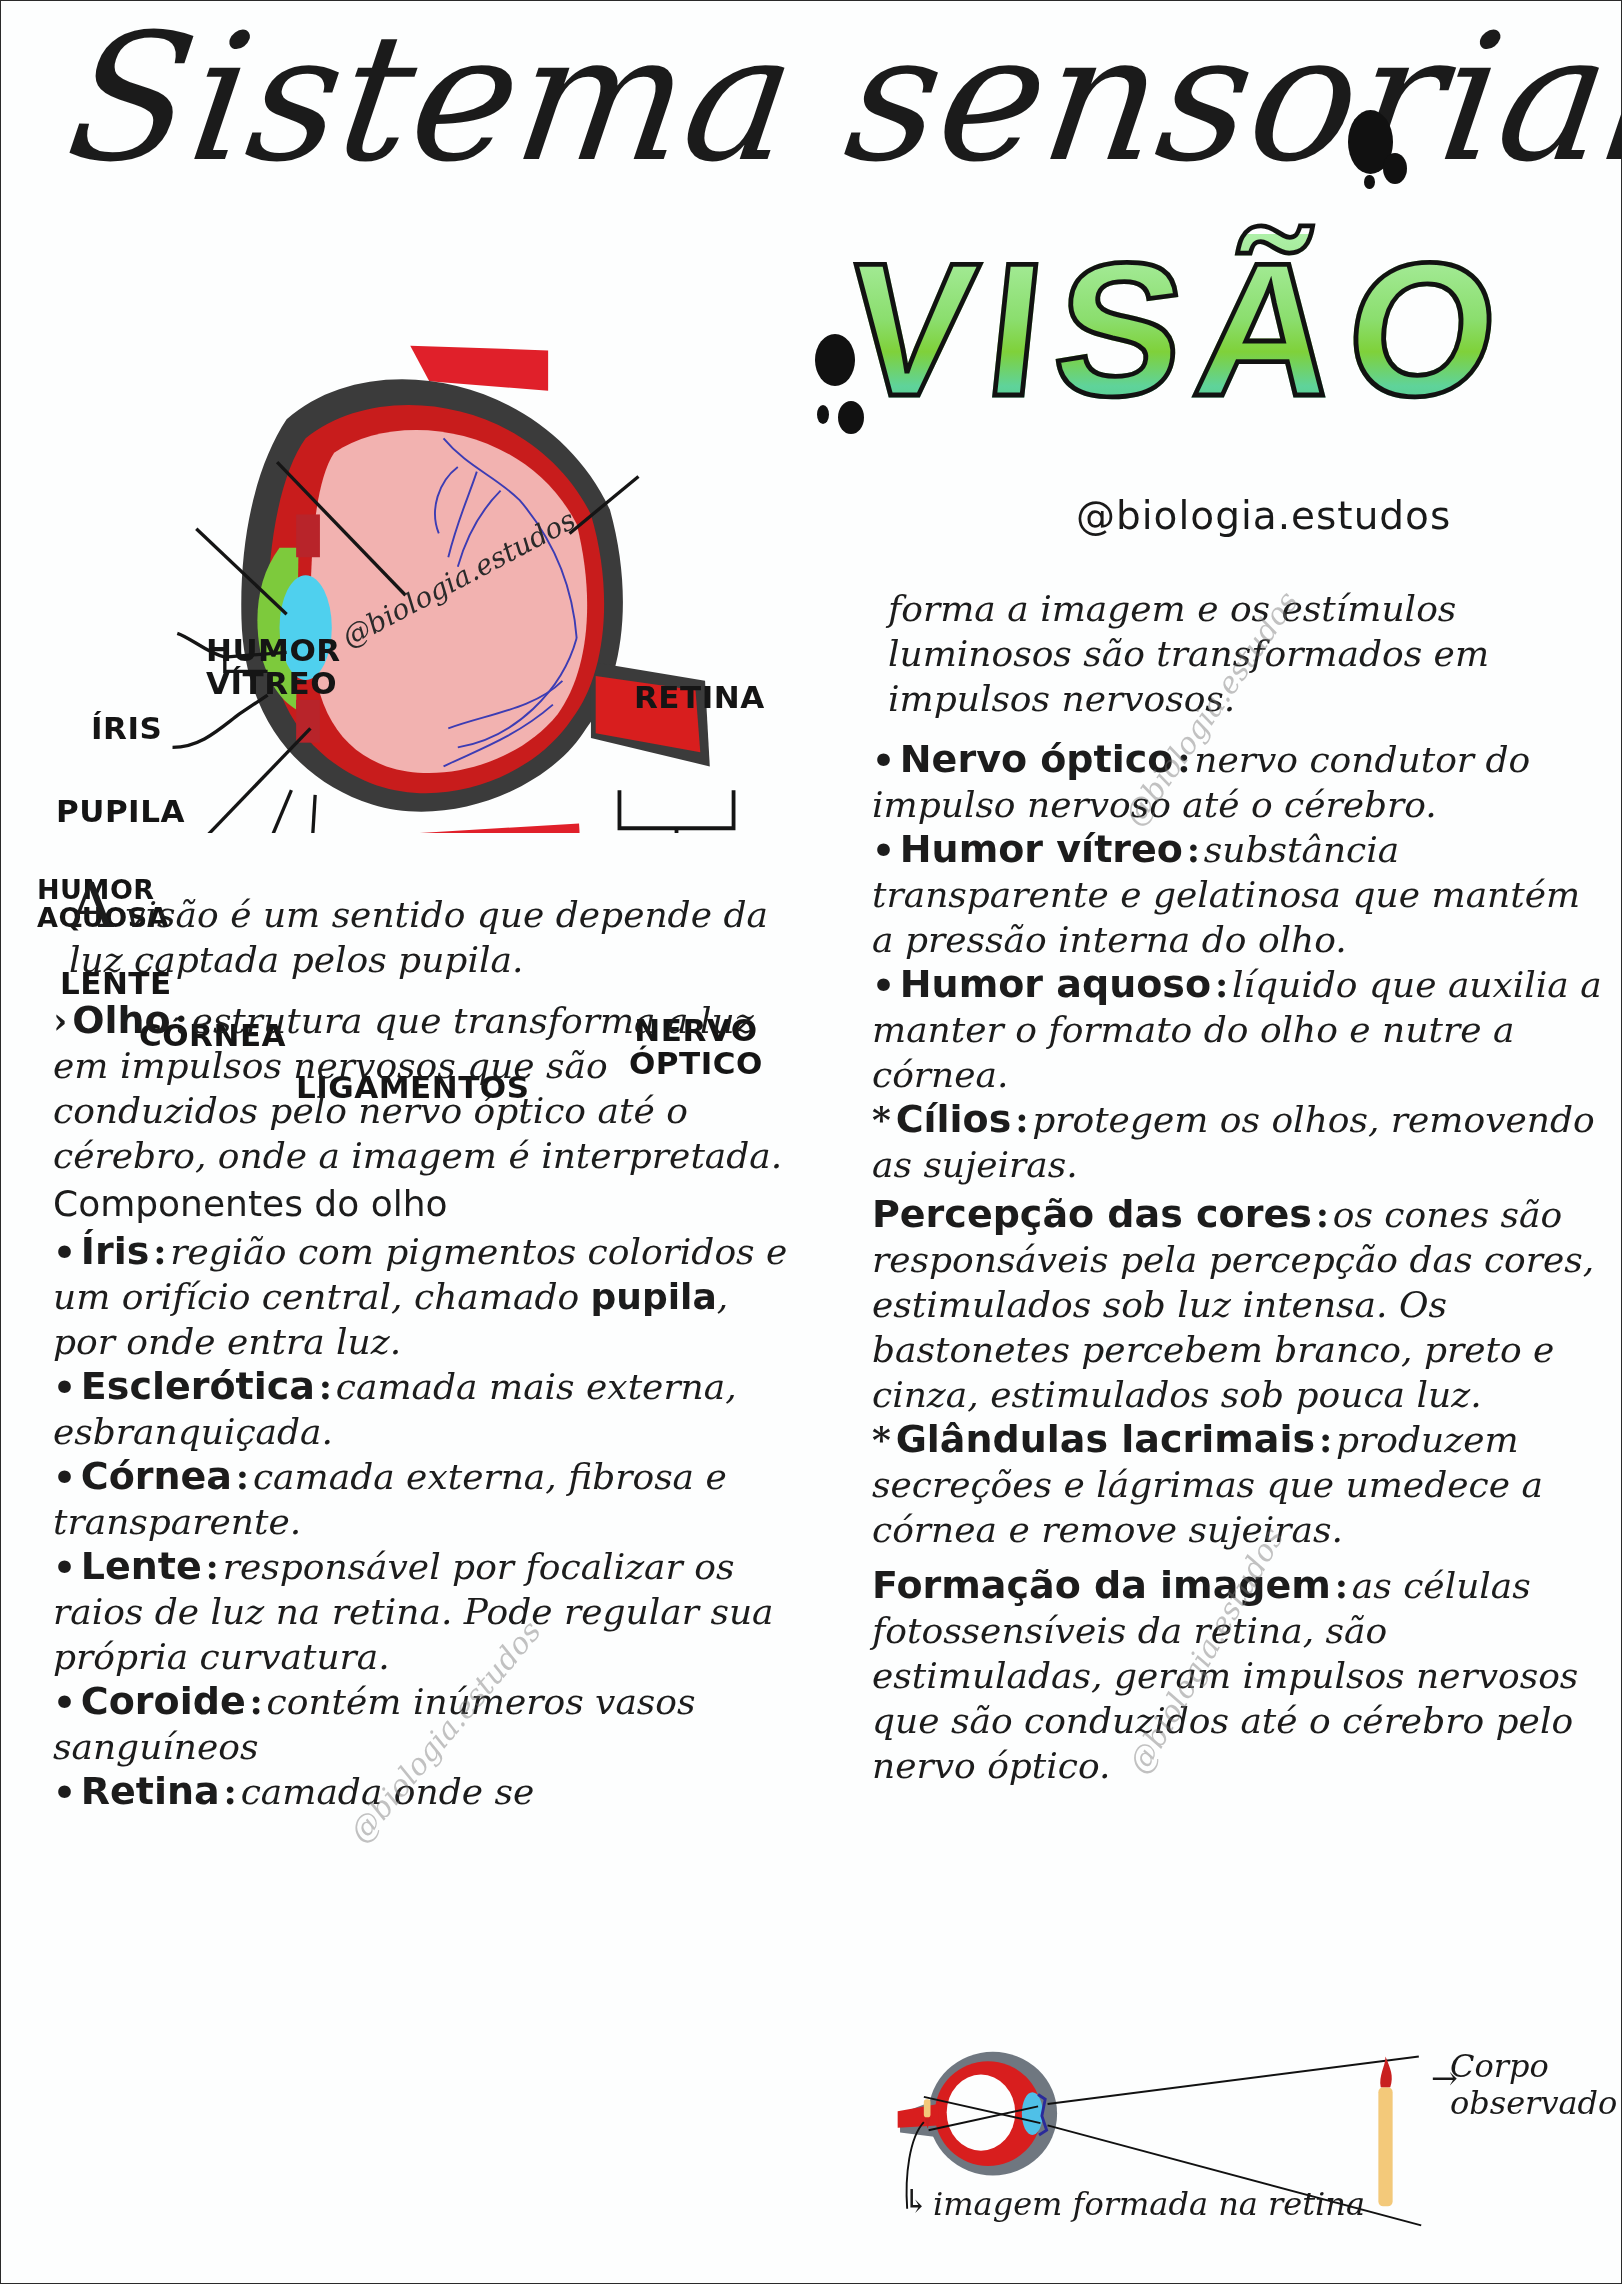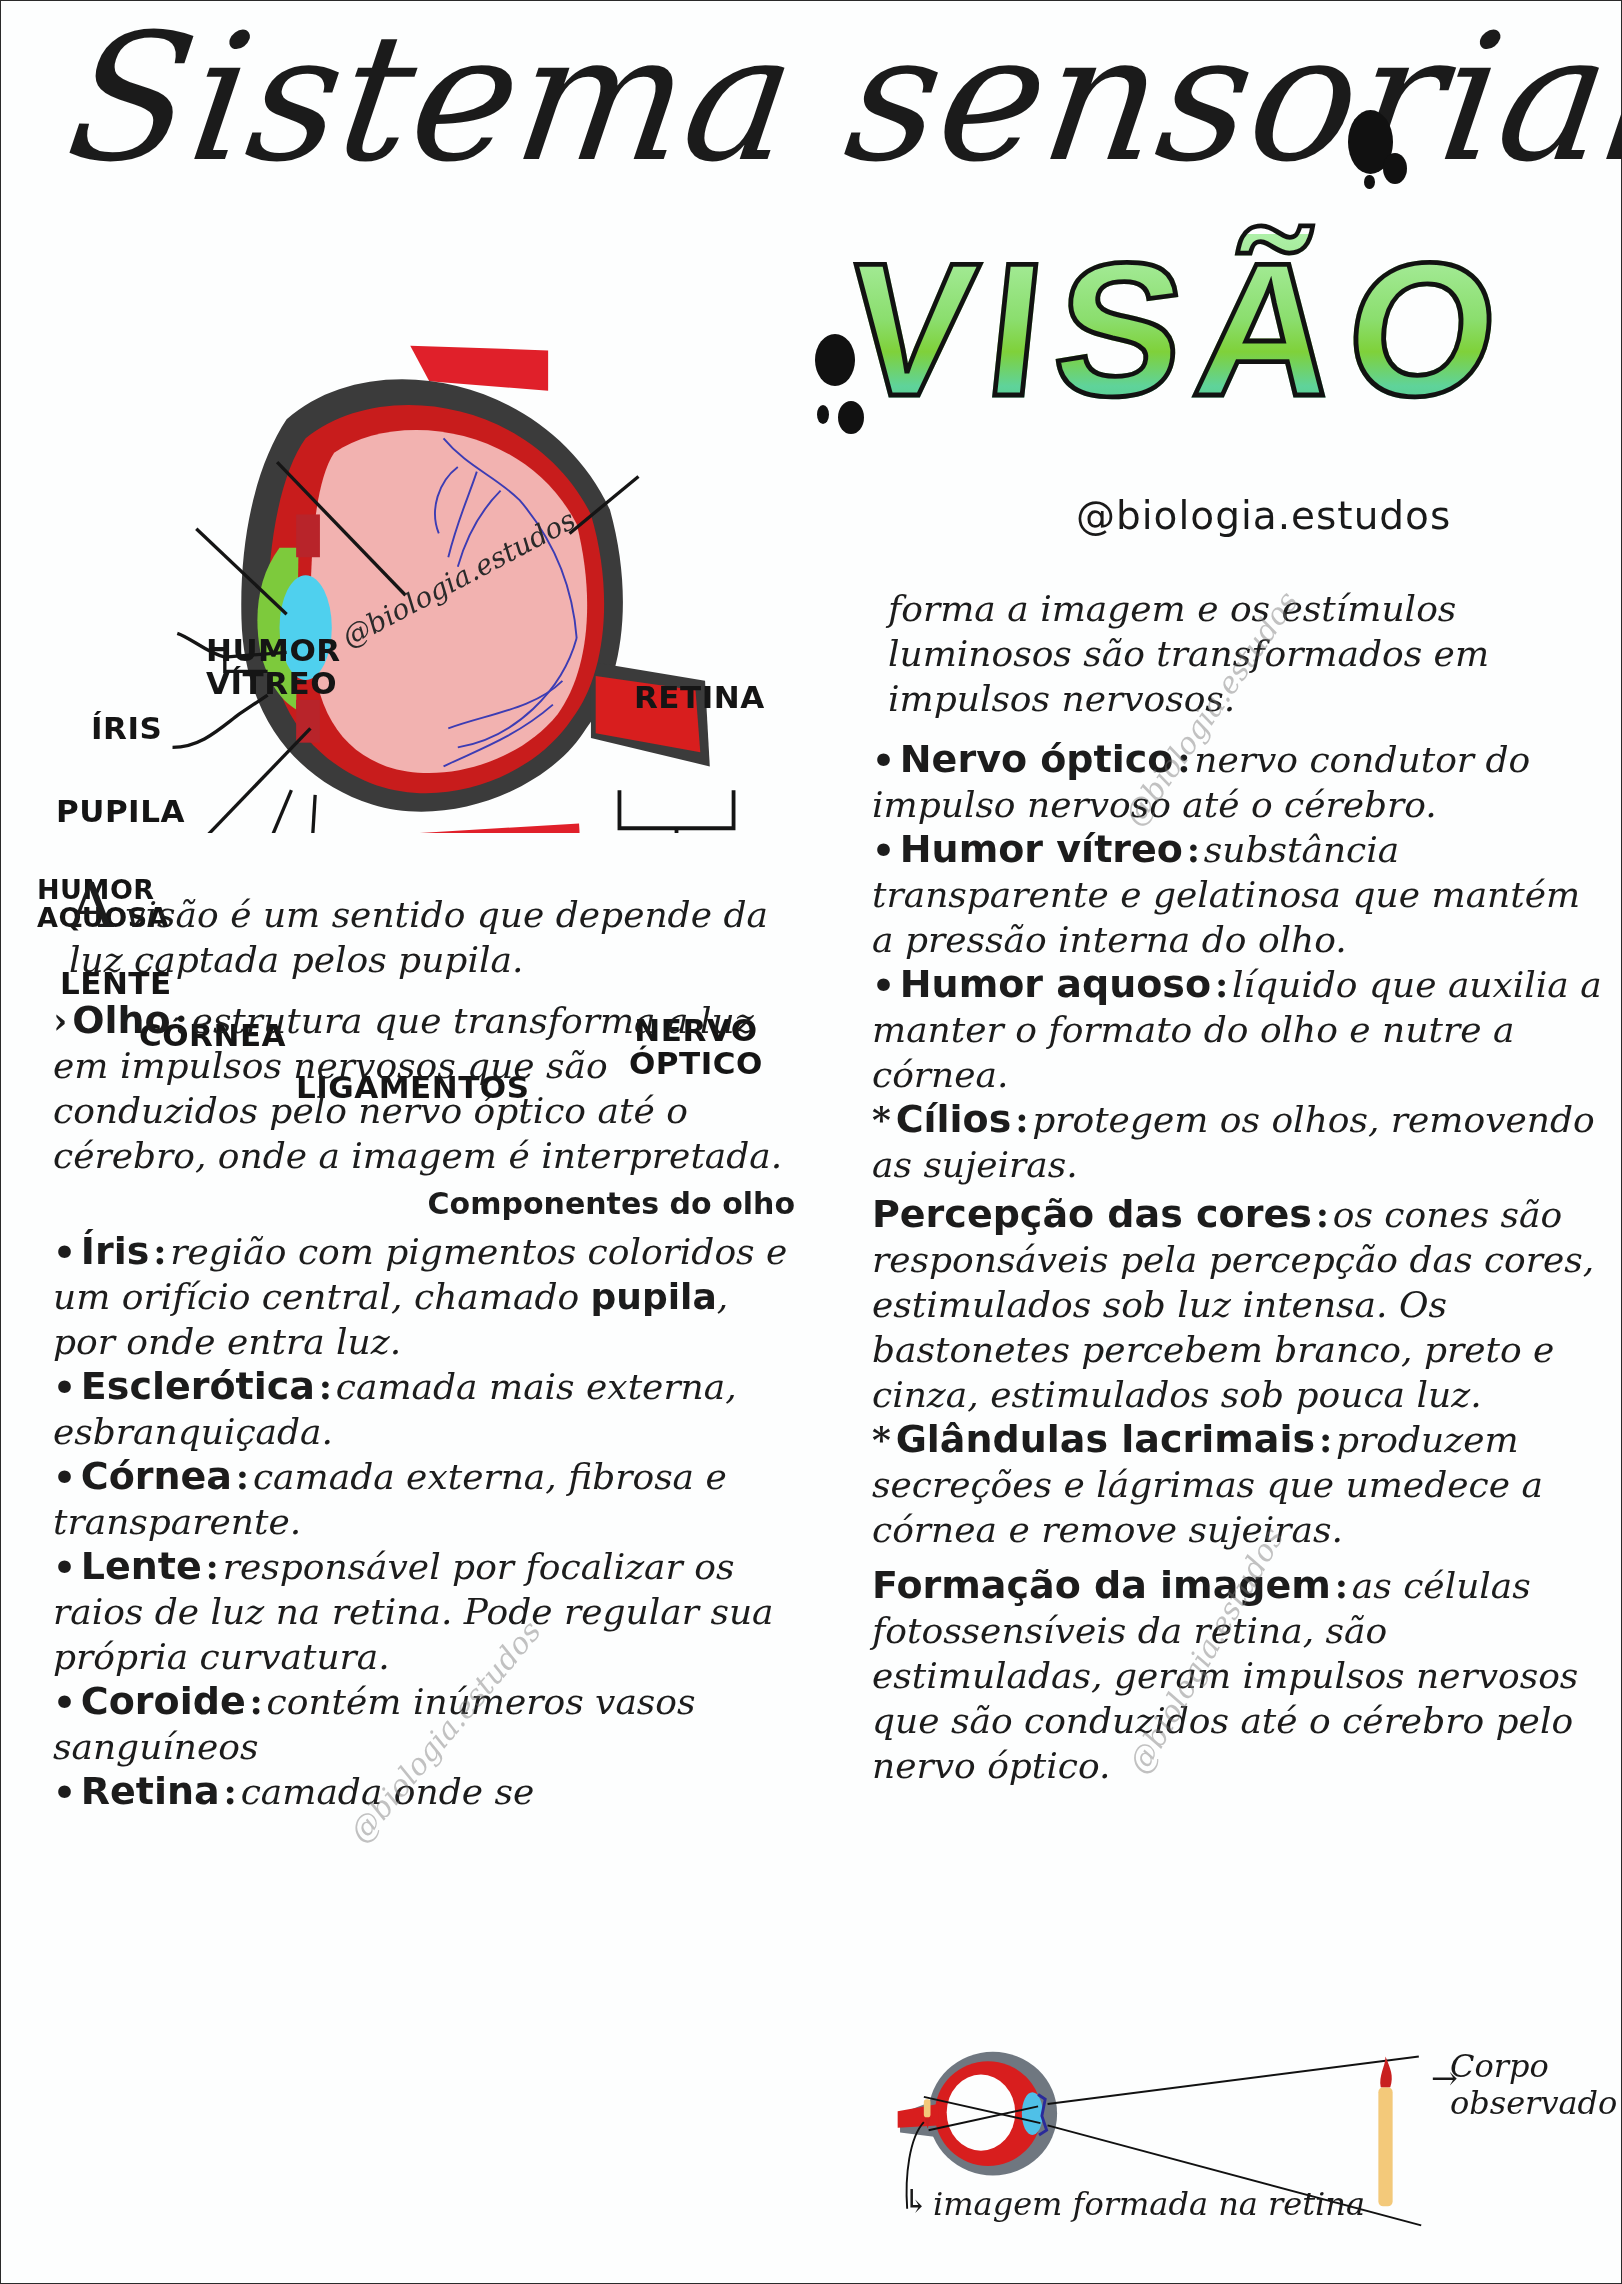--- a/index.html
+++ b/index.html
@@ -32,22 +32,22 @@
   .col { position:absolute; font-family:"DejaVu Serif", serif; font-style:italic;
          font-size:36px; line-height:45px; color:#1c1c1c; }
   .col-left { left:52px; top:866px; width:742px; }
   .col-right { left:871px; top:569px; width:733px; }
   .para { margin:16px; }
   .intro-first::first-letter { font-size:62px; font-style:normal; }
   .item { margin:0; }
   .bullet { font-style:normal; font-weight:700; margin-right:4.8px; }
   .term { font-family:"DejaVu Sans", sans-serif; font-style:normal; font-weight:700; font-size:38px; }
   .colon { font-style:normal; font-weight:700; margin:0 3.8px; }
-  .section-head { font-family:"DejaVu Sans", sans-serif; font-style:normal; font-weight:700;
-                  font-size:30px; margin:2.9px 0;text-align:right; }
+  .section-head { font-family:"DejaVu Sans", sans-serif; font-style:normal; font-weight:400;
+                  font-size:36px; margin:2.9px 0; }
   .inline-bold { font-family:"DejaVu Sans", sans-serif; font-style:normal; font-weight:700; }
 
   
   .wm { position:absolute; font-family:"DejaVu Serif", serif; font-style:italic; color:rgba(120,120,120,0.45);
         font-size:30px; white-space:nowrap; pointer-events:none; }
 
   
   .form-wrap { position:absolute; left:880px; top:2022px; width:742px; height:262px; }
   .form-label { position:absolute; font-family:"DejaVu Serif", serif; font-style:italic; font-size:32px; color:#1a1a1a; white-space:nowrap; }
 </style>

